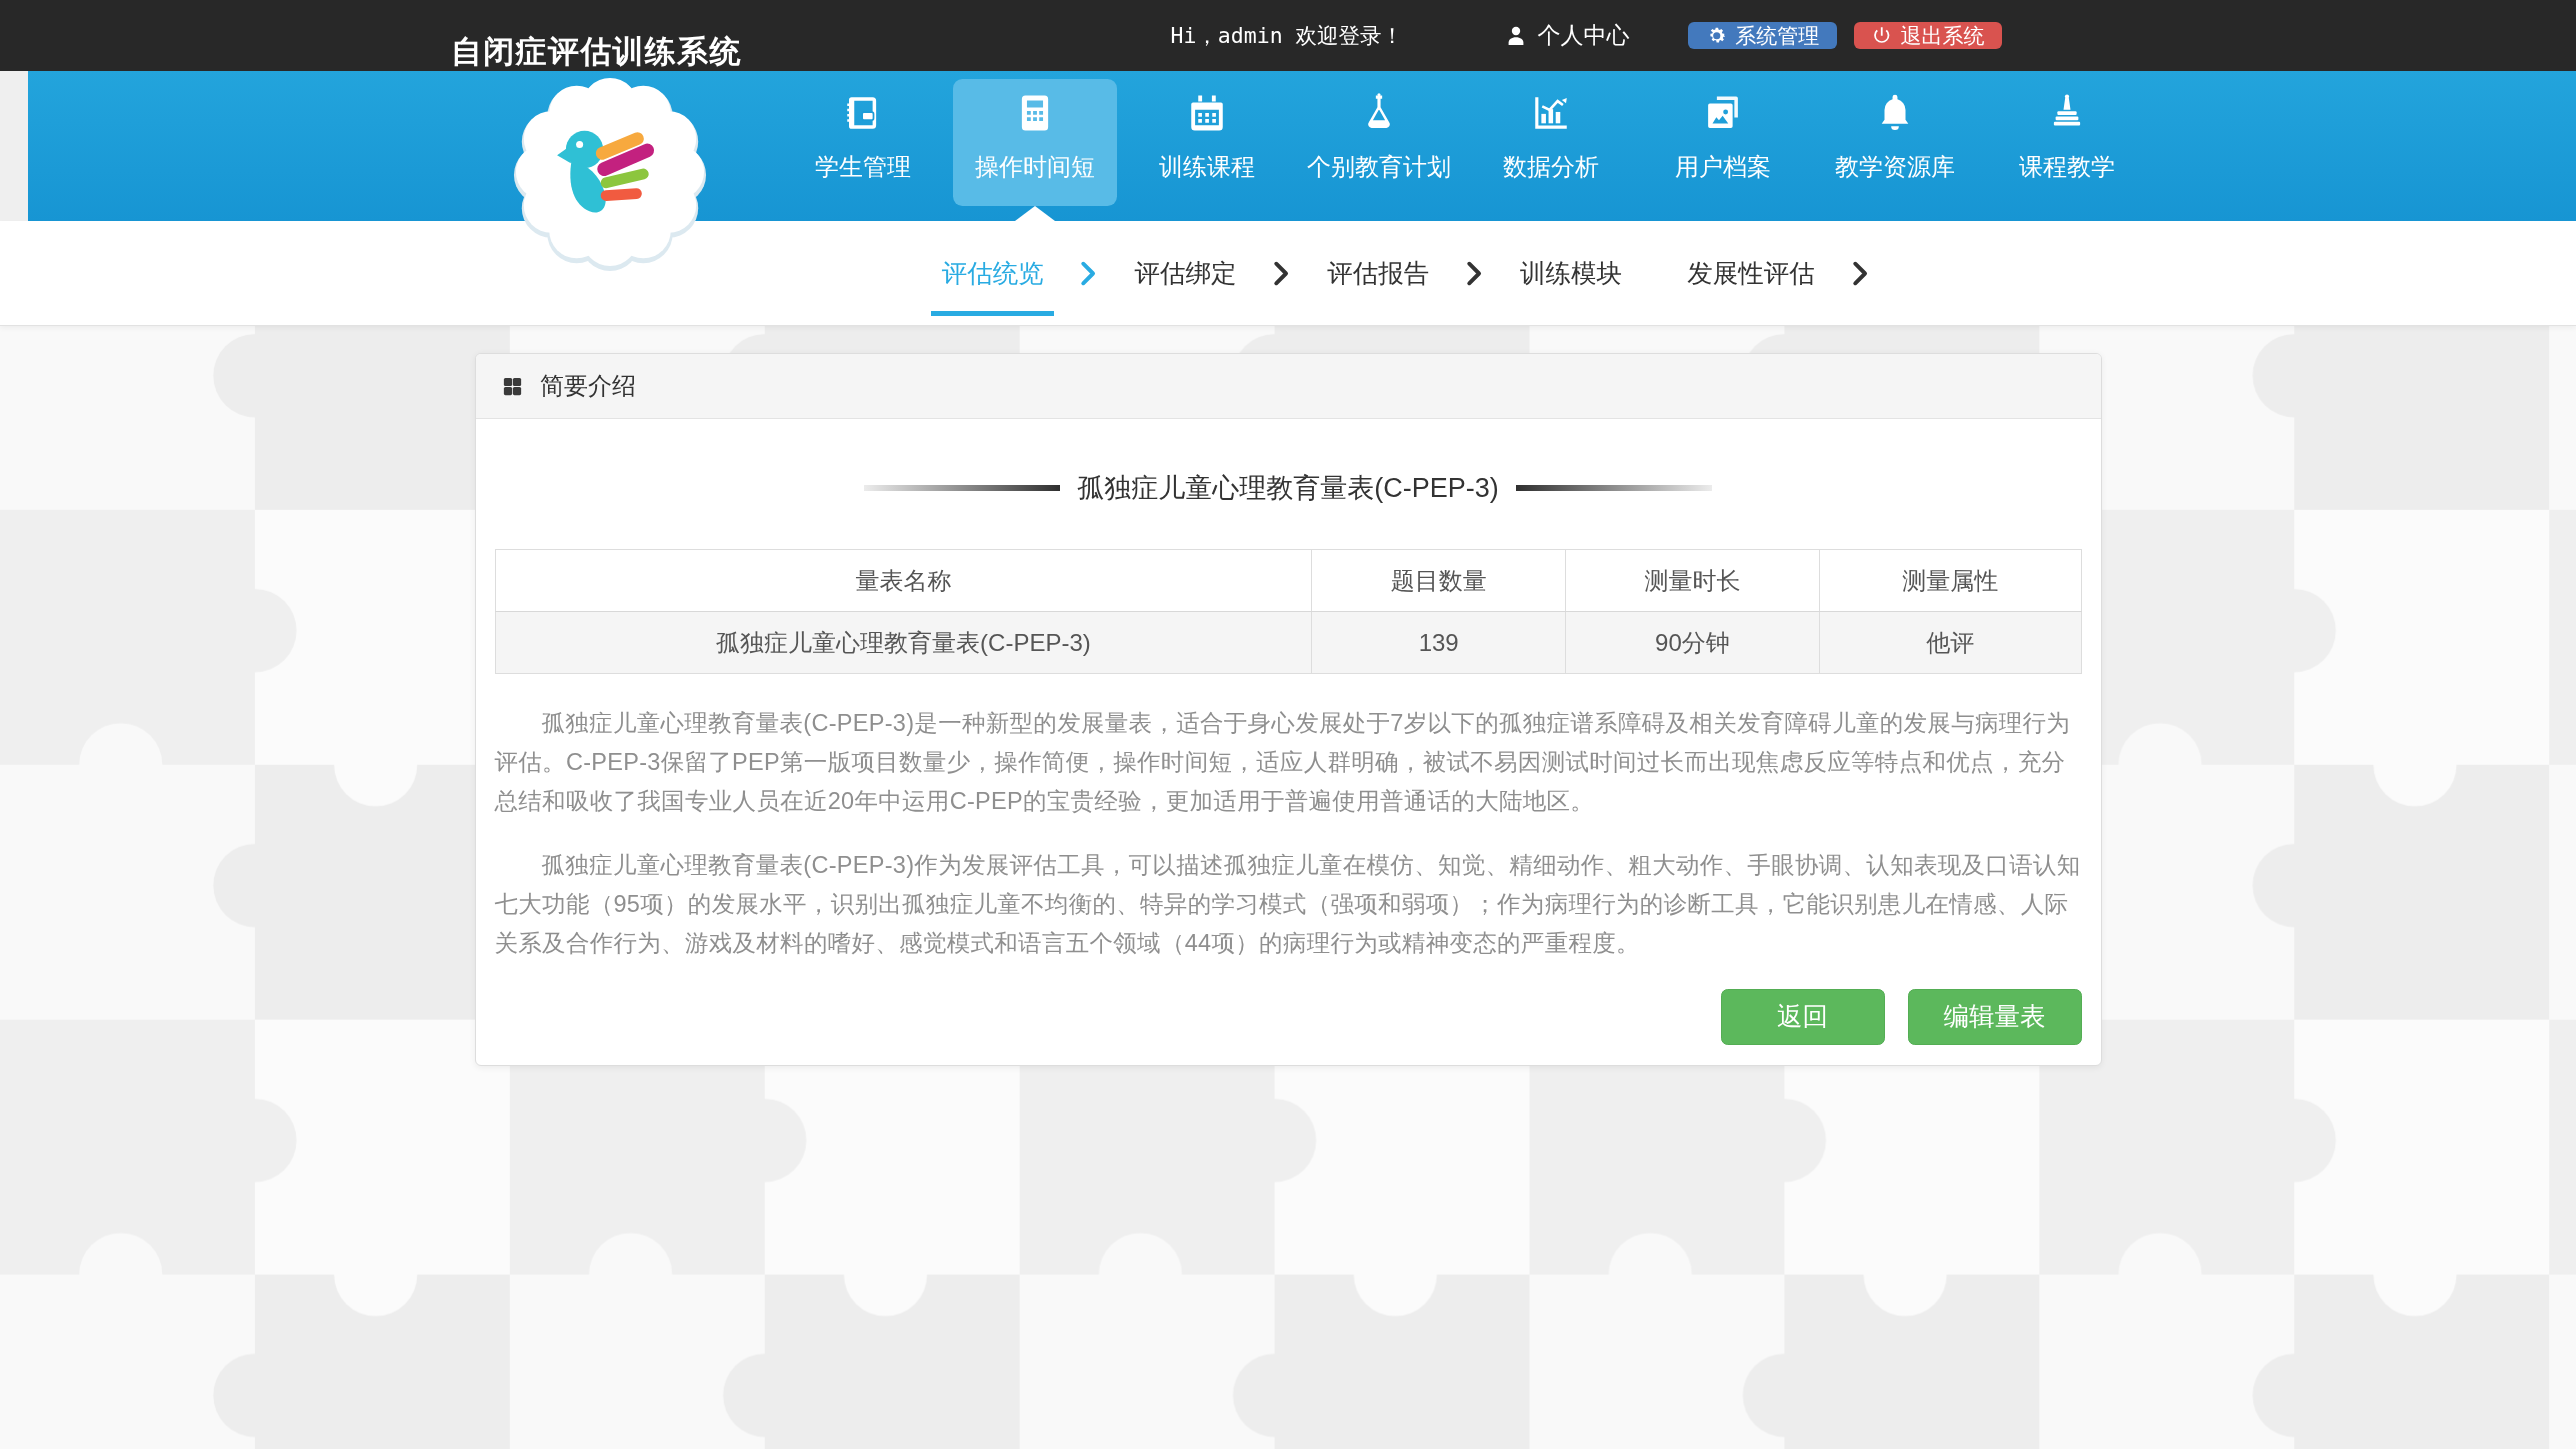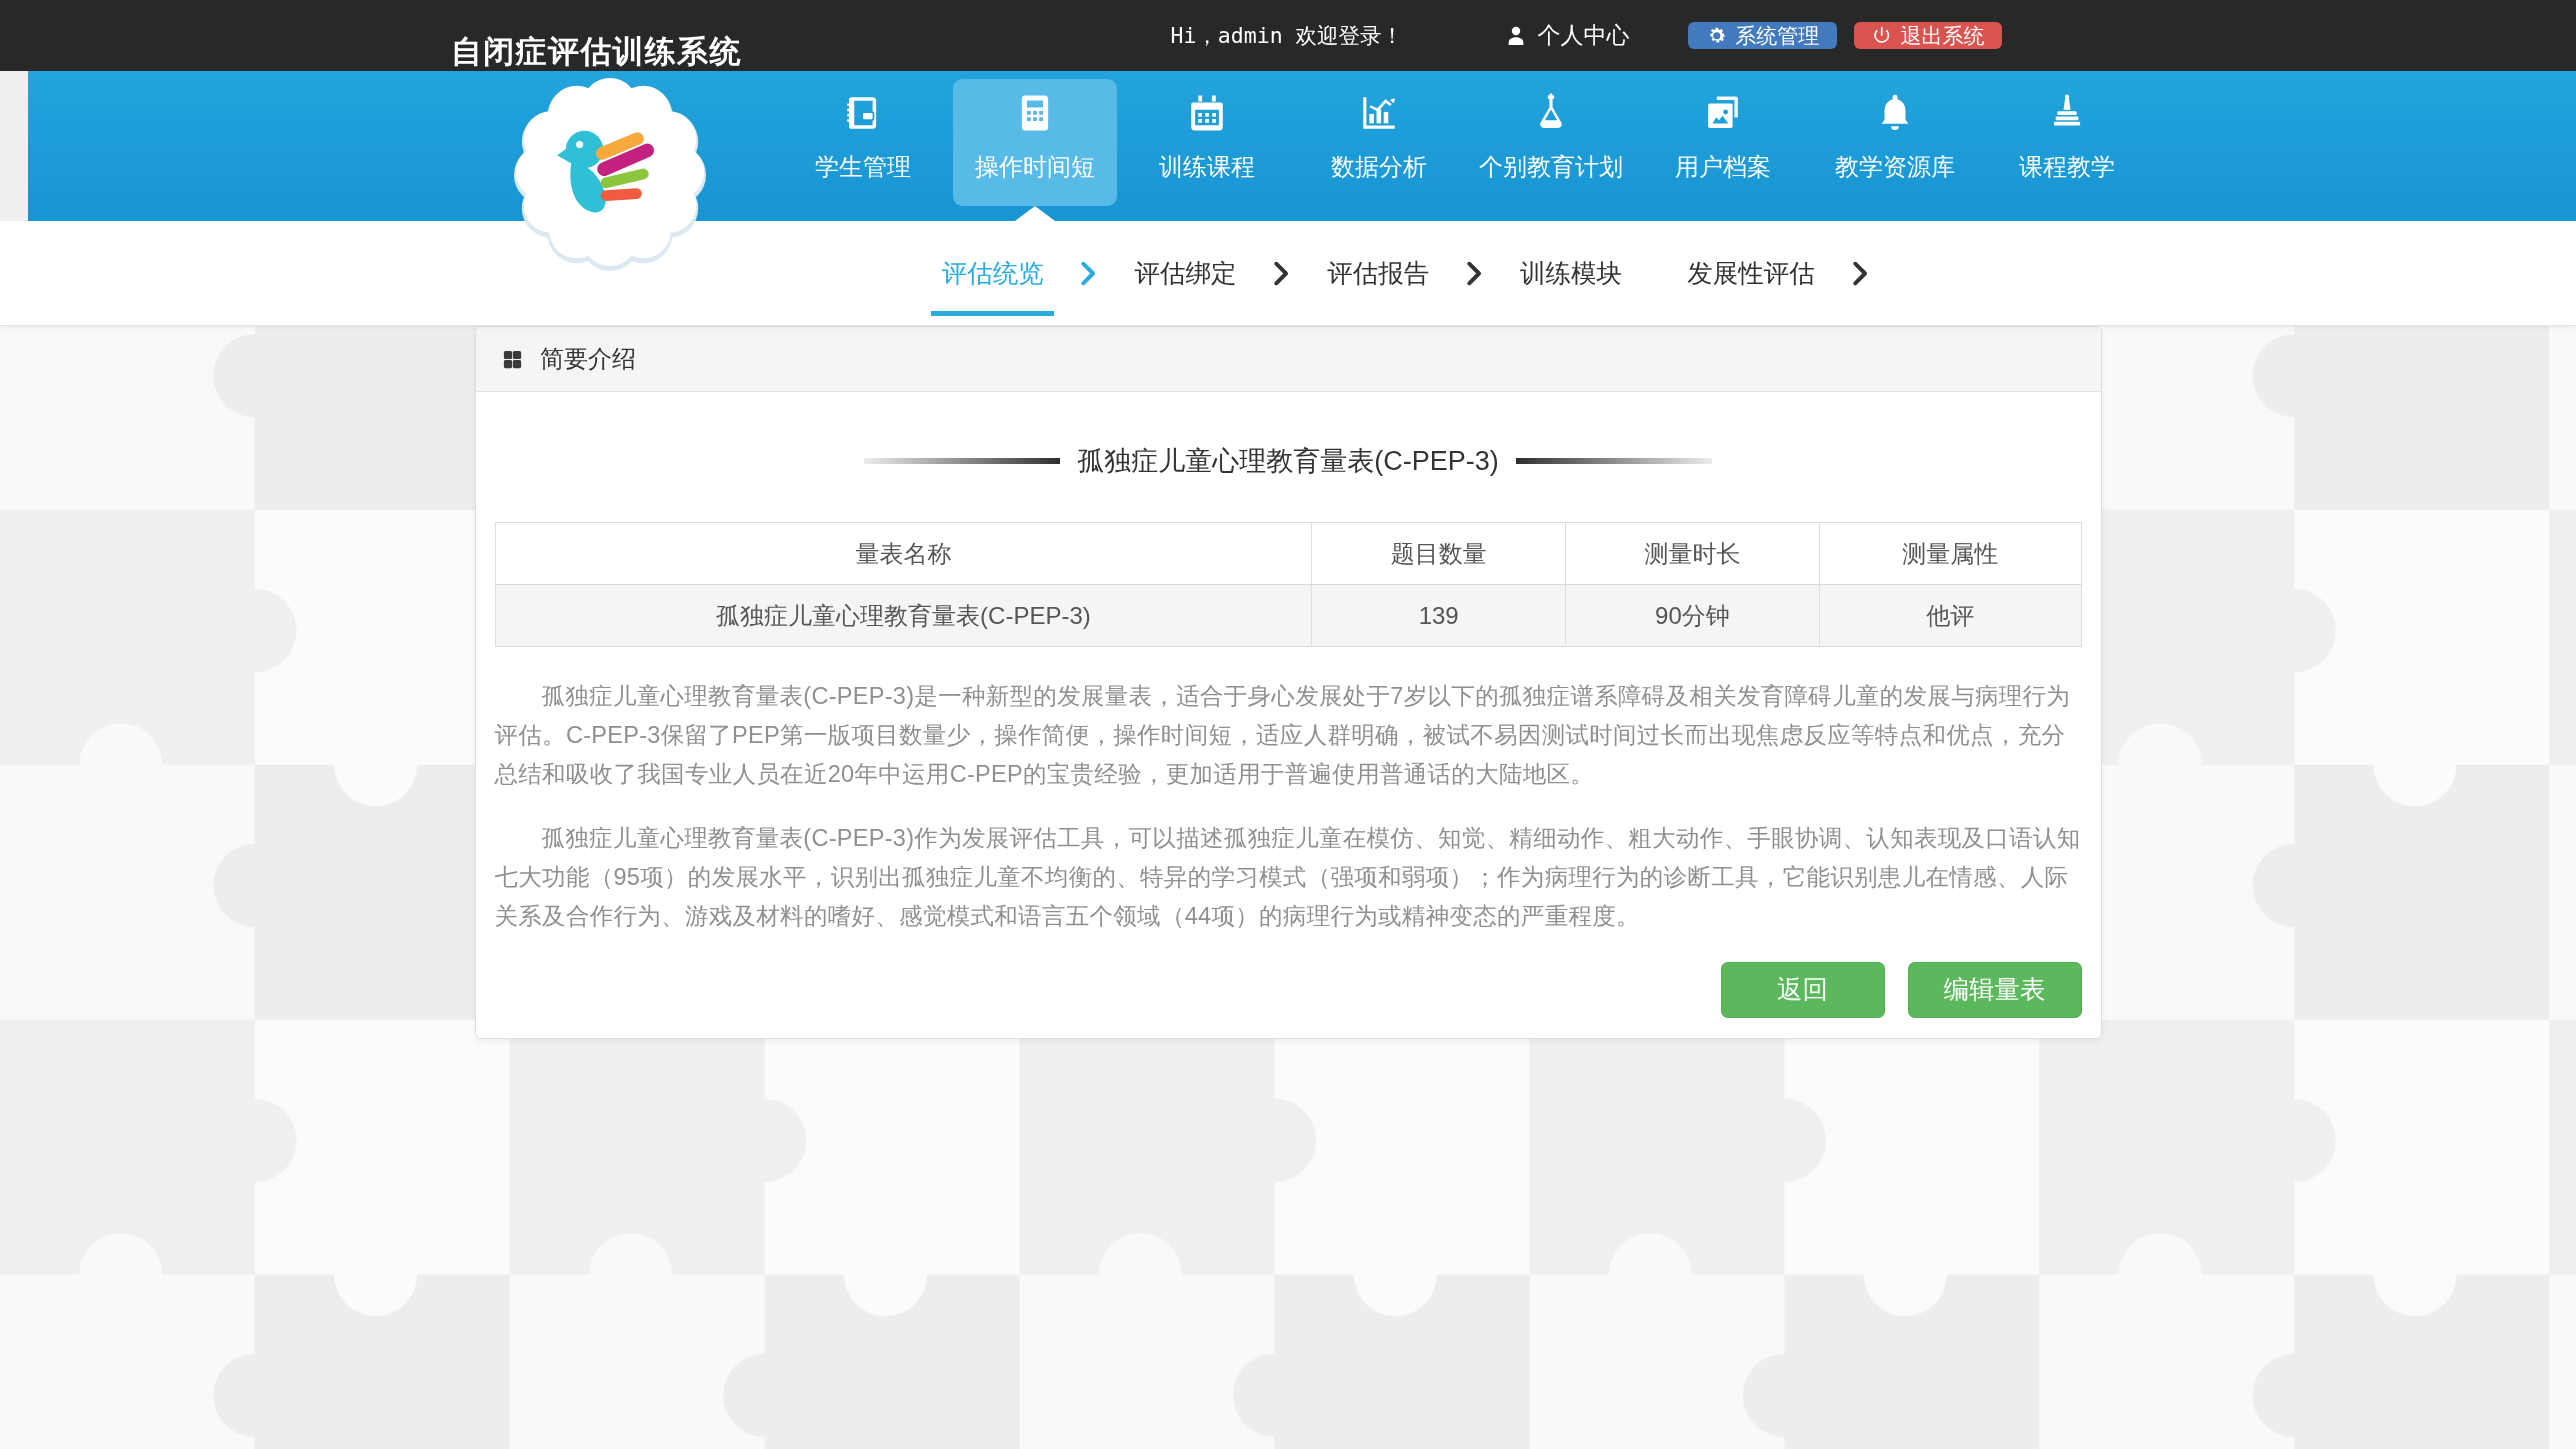--- a/index.html
+++ b/index.html
@@ -46,21 +46,21 @@
   .crumb { position:relative; font-size:25.5px; color:#333; margin-right:34px;
     cursor:pointer; white-space:nowrap; padding:0 2.7px; }
   .crumb.active { color:#29abe2; }
   .crumb.active::after { content:""; position:absolute; left:-8px; right:-8px;
     bottom:-25.5px; height:4.7px; background:#29abe2; }
   .crumb.wide-gap { margin-right:60px; }
   .sep { width:17.4px; height:27px; margin-right:34px; color:#333; }
   .sep.blue { color:#29abe2; }
 
   
-  .content { position:relative; z-index:2; }
+  .content { position:relative; z-index:2; padding-top:27px; }
   .panel { width:1627px; margin:0 auto; background:#fff; border:0.7px solid #ddd;
     border-radius:6px; box-shadow:0 1.3px 6.7px rgba(0,0,0,.06); overflow:hidden; }
   .panel-head { height:65px; background:#f5f5f5; border-bottom:0.7px solid #e3e3e3;
     display:flex; align-items:center; padding-left:25.5px; }
   .panel-head svg { width:23px; height:23px; }
   .panel-head .ph-label { margin-left:16px; font-size:24px; color:#333; }
   .panel-body { padding:0 19px 20px 19px; }
 
   .scale-title-row { margin-top:51px; display:flex; align-items:center; justify-content:center; }
   .scale-title { font-size:27px; color:#333; margin:0 17.4px; white-space:nowrap; }
@@ -191,35 +191,35 @@
       <span class="nlabel">操作时间短</span>
     </div>
     <div class="nav-item">
       <svg class="nico" viewBox="0 0 24 24">
           <path fill="#fff" d="M7 2h2.2v3.4H7V2zm7.8 0H17v3.4h-2.2V2zM4 6h16a1 1 0 011 1v13a2 2 0 01-2 2H5a2 2 0 01-2-2V7a1 1 0 011-1zm1.2 4.2V19h13.6v-8.8H5.2zm1.8 1.8h2.1v2.1H7v-2.1zm4 0h2.1v2.1h-2.1v-2.1zm4 0h2.1v2.1h-2.1v-2.1zm-8 3.4h2.1v2.1H7v-2.1zm4 0h2.1v2.1h-2.1v-2.1zm4 0h2.1v2.1h-2.1v-2.1z"></path>
         </svg>
       <span class="nlabel">训练课程</span>
     </div>
     <div class="nav-item">
       <svg class="nico" viewBox="0 0 24 24">
+          <path fill="#fff" d="M10.2 2h3.6v1.8h-.9v4.9l4.9 8.6A2 2 0 0116 20.5H8a2 2 0 01-1.8-3.2l4.9-8.6V3.8h-.9V2zm1.6 8.3l-3.3 5.9h7l-3.3-5.9h-.4z"></path>
+          <circle cx="12" cy="1.6" r=".9" fill="#fff"></circle>
+        </svg>
+      <span class="nlabel">个别教育计划</span>
+    </div>
+    <div class="nav-item">
+      <svg class="nico" viewBox="0 0 24 24">
           <path fill="#fff" d="M3 3h1.8v16.2H21V21H3V3z"></path>
           <rect x="6.5" y="12.5" width="2.6" height="5.4" fill="#fff"></rect>
           <rect x="10.6" y="9.8" width="2.6" height="8.1" fill="#fff"></rect>
           <rect x="14.7" y="11.4" width="2.6" height="6.5" fill="#fff"></rect>
           <path d="M7 8.2l4.2 2 4.6-5 3 2.2" stroke="#fff" stroke-width="1.5" fill="none"></path>
           <path d="M18.2 4.6L21 3.4l-.4 3z" fill="#fff"></path>
         </svg>
       <span class="nlabel">数据分析</span>
-    </div>
-    <div class="nav-item">
-      <svg class="nico" viewBox="0 0 24 24">
-          <path fill="#fff" d="M10.2 2h3.6v1.8h-.9v4.9l4.9 8.6A2 2 0 0116 20.5H8a2 2 0 01-1.8-3.2l4.9-8.6V3.8h-.9V2zm1.6 8.3l-3.3 5.9h7l-3.3-5.9h-.4z"></path>
-          <circle cx="12" cy="1.6" r=".9" fill="#fff"></circle>
-        </svg>
-      <span class="nlabel">个别教育计划</span>
     </div>
     <div class="nav-item">
       <svg class="nico" viewBox="0 0 24 24">
           <path fill="#fff" d="M8.5 2.5h11a1 1 0 011 1v11h-2V4.5h-10v-2z" opacity=".95"></path>
           <path fill="#fff" fill-rule="evenodd" d="M4.5 6.5h12a1 1 0 011 1v12a1 1 0 01-1 1h-12a1 1 0 01-1-1v-12a1 1 0 011-1zm1.5 11.5h9l-3.2-4.4-2.1 2.6-1.5-1.8L6 18zm7.5-8a1.4 1.4 0 100 2.8 1.4 1.4 0 000-2.8z"></path>
         </svg>
       <span class="nlabel">用户档案</span>
     </div>
     <div class="nav-item">
       <svg class="nico" viewBox="0 0 24 24">

